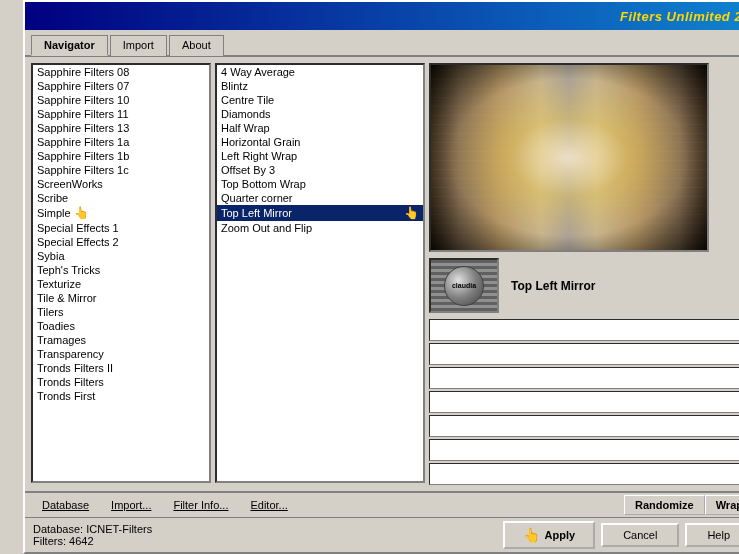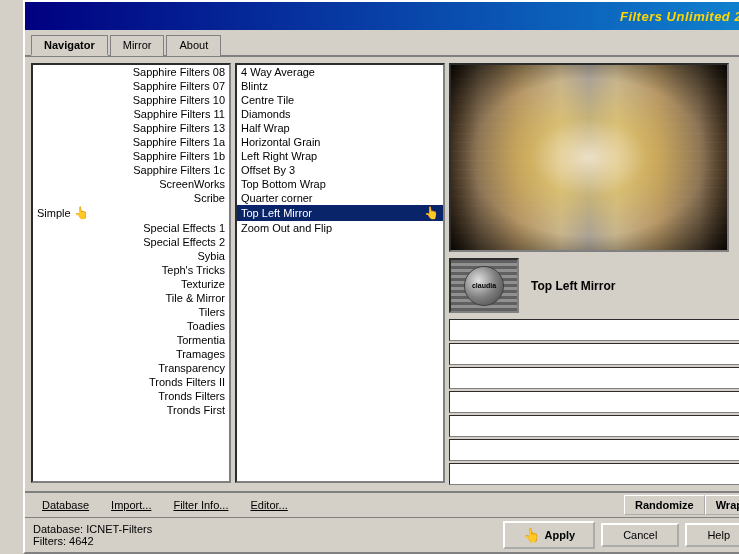--- a/index.html
+++ b/index.html
@@ -67,23 +67,22 @@
       gap: 4px;
       overflow: hidden;
     }
     .list-box {
       border: 2px inset #808080;
       background: #fff;
       overflow-y: auto;
       font-size: 11px;
     }
     .list-box-left {
-      width: 200px;
+      width: 180px;
       height: 420px;
-      text-align: right;
     }
     .list-box-right {
       width: 210px;
       height: 420px;
     }
     .list-item {
       padding: 1px 4px;
       cursor: pointer;
       white-space: nowrap;
     }
@@ -243,21 +242,21 @@
 
   <div class="title-bar">
     <span class="title-bar-text">Filters Unlimited 2.0</span>
   </div>
 
   <div class="tab-bar">
     <div class="tab active">
       <span>Navigator</span>
     </div>
     <div class="tab">
-      <span>Mirror</span>
+      <span>Import</span>
     </div>
     <div class="tab">
       <span>About</span>
     </div>
   </div>
 
   <div class="main-content">
 
     <div class="list-box list-box-left" id="left-list">
 
@@ -273,21 +272,20 @@
         <div class="list-item">Scribe</div>
         <div class="list-item" style="display: flex; align-items: center; gap: 4px;">Simple<span style="font-size: 12px;">👆</span></div>
         <div class="list-item">Special Effects 1</div>
         <div class="list-item">Special Effects 2</div>
         <div class="list-item">Sybia</div>
         <div class="list-item">Teph's Tricks</div>
         <div class="list-item">Texturize</div>
         <div class="list-item">Tile &amp; Mirror</div>
         <div class="list-item">Tilers</div>
         <div class="list-item">Toadies</div>
-        <div class="list-item">Tormentia</div>
         <div class="list-item">Tramages</div>
         <div class="list-item">Transparency</div>
         <div class="list-item">Tronds Filters II</div>
         <div class="list-item">Tronds Filters</div>
         <div class="list-item">Tronds First</div>
       </div>
 
     <div class="list-box list-box-right" id="right-list">
 
     <div class="list-item">4 Way Average</div>

